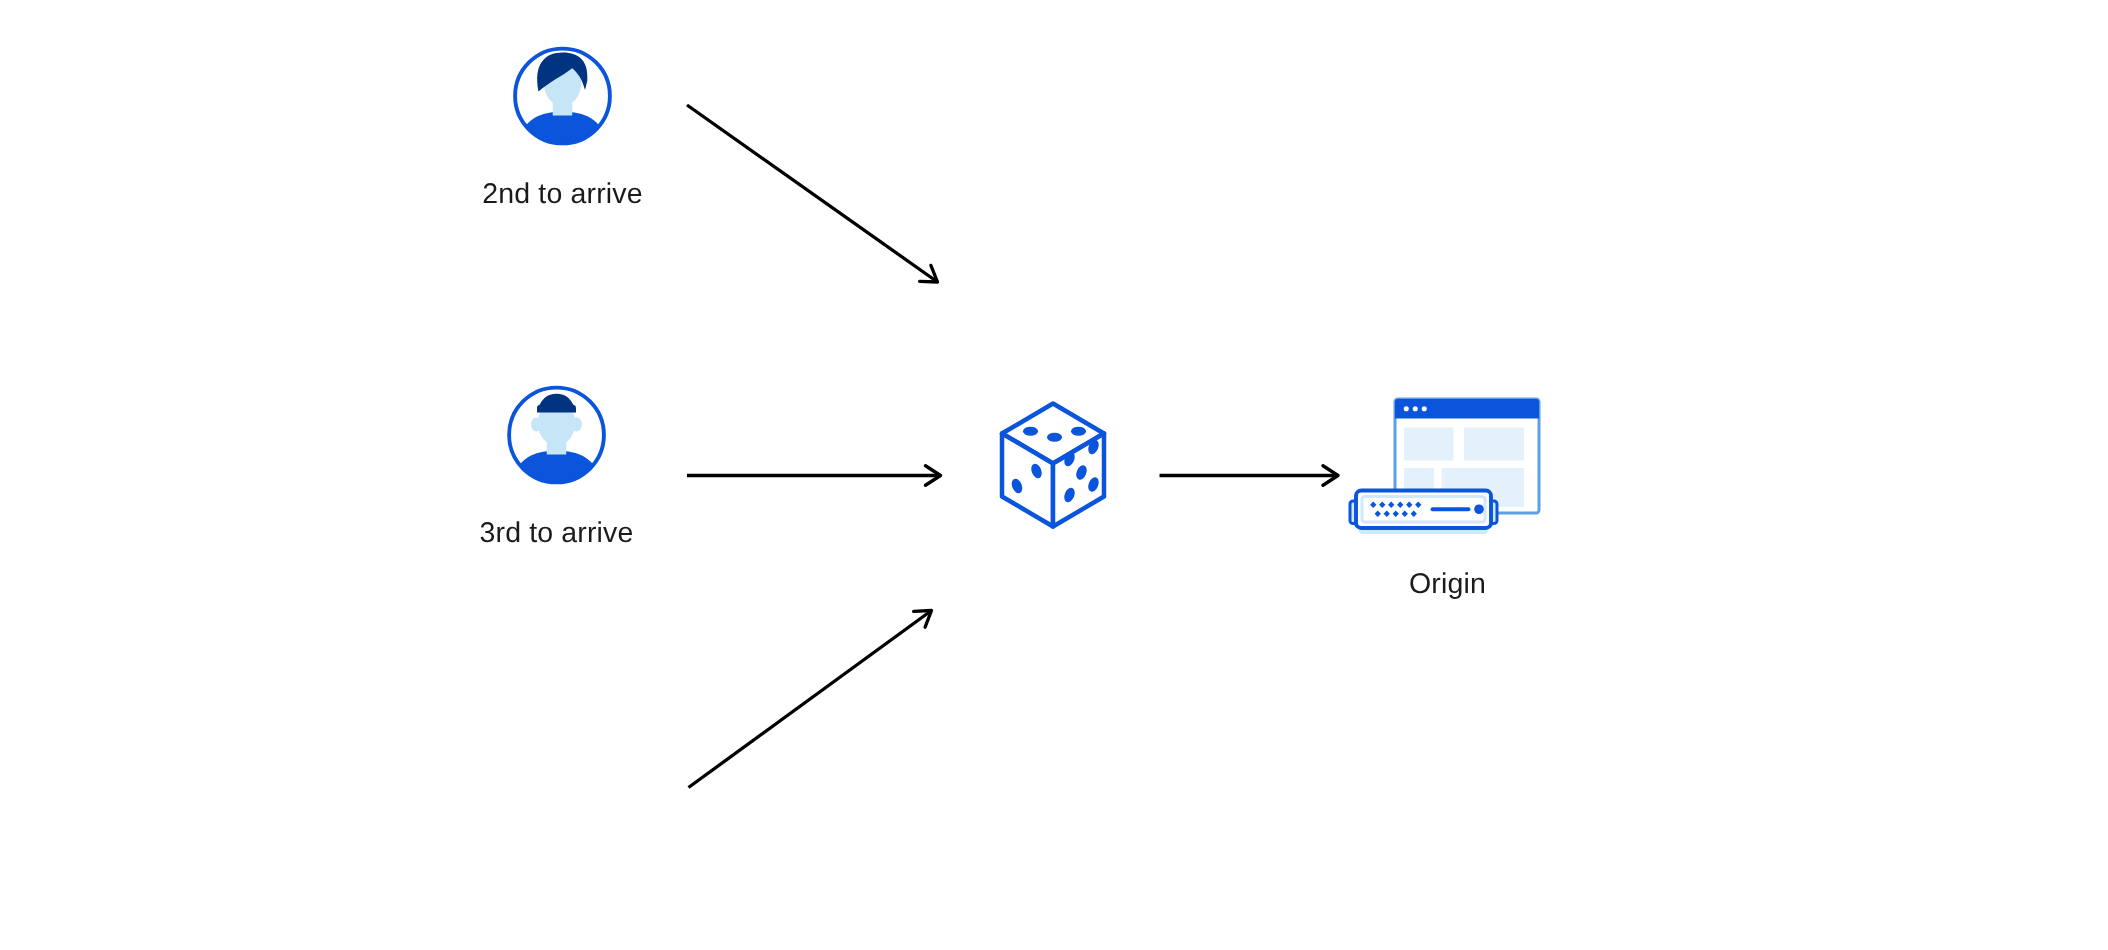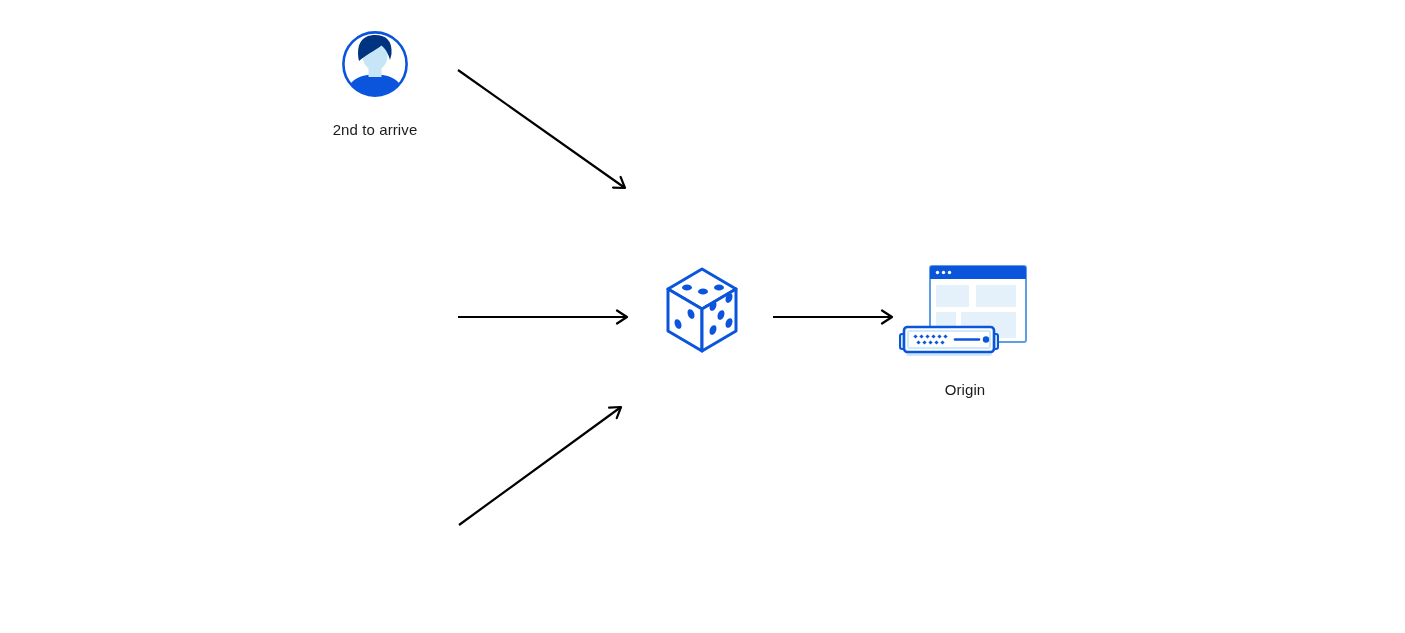--- a/index.html
+++ b/index.html
@@ -6,21 +6,21 @@
   .canvas{
     position:relative;
     width:1405px;height:633px;
     background:var(--p-background,#ffffff);
     font-family:"Liberation Sans","DejaVu Sans",sans-serif;
     overflow:hidden;
   }
   .node{position:absolute;display:flex;flex-direction:column;align-items:center;}
   .node .label{
     margin-top:21px;
-    font-size:15px;
+    font-size:19px;
     line-height:22px;
     color:var(--p-text,#1b1b1b);
     letter-spacing:.1px;
     white-space:nowrap;
   }
   .origin-node .label{margin-top:15px;}
   .arrow-layer{position:absolute;left:0;top:0;width:1405px;height:633px;pointer-events:none;}
   svg{display:block;}
 </style>
 </head>
@@ -51,20 +51,40 @@
       <g clip-path="url(#clipA)">
         <path d="M3,70 C6,50 18,44.5 34,44.5 C50,44.5 62,50 65,70 Z" fill="var(--p-blue,#0b55dc)"></path>
         <rect x="27.5" y="30" width="13" height="17" fill="var(--p-face,#c6e6f7)"></rect>
         <ellipse cx="34" cy="25.5" rx="12.5" ry="15" fill="var(--p-face,#c6e6f7)"></ellipse>
         <path d="M18,31 C14.5,13 22,5 34,5 C45.5,5 51.5,11 50.5,24 L49,30 C47,22.5 44,18.5 40.5,15.5 C34,20.5 24,25.5 18,31 Z" fill="var(--p-navy,#003380)"></path>
       </g>
     </svg>
     <div class="label">2nd to arrive</div>
   </div>
 
+  <div class="node" style="left:301px;top:256px;width:140px;">
+    <svg width="68" height="68" viewBox="0 0 68 68">
+      <defs>
+          <clipPath id="clipB">
+            <circle cx="34" cy="34" r="31"></circle>
+          </clipPath>
+        </defs>
+      <circle cx="34" cy="34" r="31.6" fill="#ffffff" stroke="var(--p-blue,#0b55dc)" stroke-width="2.6"></circle>
+      <g clip-path="url(#clipB)">
+        <path d="M3,70 C6,50 18,44.5 34,44.5 C50,44.5 62,50 65,70 Z" fill="var(--p-blue,#0b55dc)"></path>
+        <ellipse cx="20.5" cy="27" rx="3.4" ry="4.6" fill="var(--p-face,#c6e6f7)"></ellipse>
+        <ellipse cx="47.5" cy="27" rx="3.4" ry="4.6" fill="var(--p-face,#c6e6f7)"></ellipse>
+        <rect x="27.5" y="30" width="13" height="17" fill="var(--p-face,#c6e6f7)"></rect>
+        <ellipse cx="34" cy="26" rx="12.5" ry="15" fill="var(--p-face,#c6e6f7)"></ellipse>
+        <path d="M21,19 C23,10 28,6.5 34,6.5 C40,6.5 45,10 47,19 L47,17.5 L21,17.5 Z" fill="var(--p-navy,#003380)"></path>
+        <path d="M21,19 L47,19 L47,16 C47,14.5 46,13.8 44.5,13.8 L23.5,13.8 C22,13.8 21,14.5 21,16 Z" fill="var(--p-navy,#003380)"></path>
+      </g>
+    </svg>
+    <div class="label">3rd to arrive</div>
+  </div>
 
 
   <div class="node" style="left:666px;top:267px;width:72px;">
     <svg width="72" height="86" viewBox="0 0 72 86">
       <g stroke="var(--p-blue,#0b55dc)" stroke-width="3" stroke-linejoin="round" fill="#ffffff">
         <path d="M36,2 L70,22 L36,42 L2,22 Z"></path>
         <path d="M2,22 L36,42 L36,84 L2,64 Z"></path>
         <path d="M36,42 L70,22 L70,64 L36,84 Z"></path>
       </g>
       <g fill="var(--p-blue,#0b55dc)">

